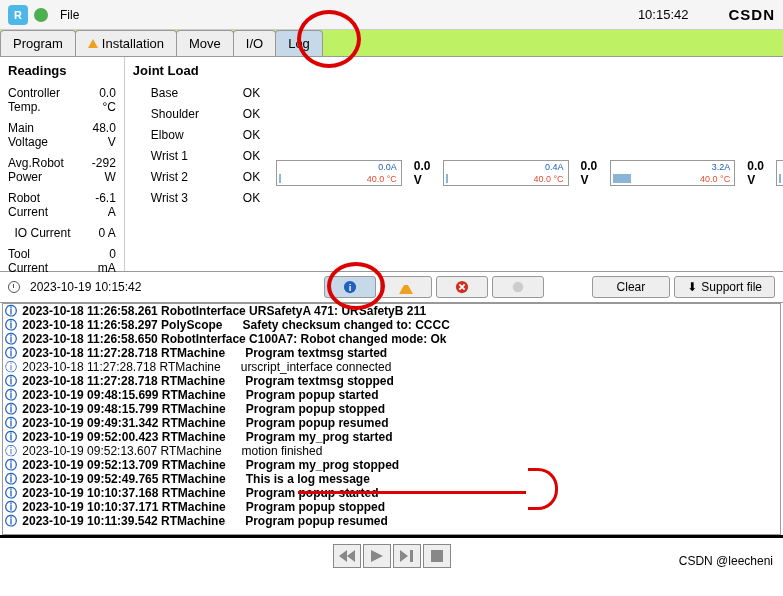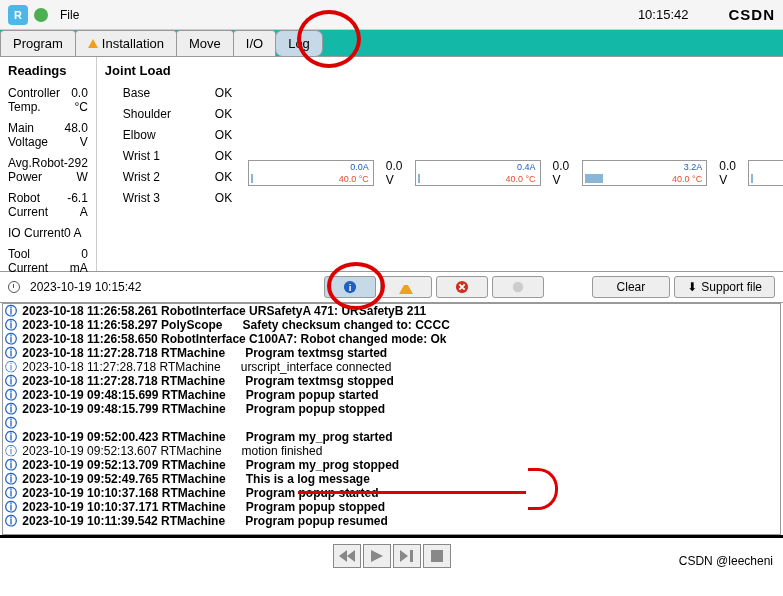--- a/index.html
+++ b/index.html
@@ -3,42 +3,42 @@
 <meta charset="utf-8">
 <style>
 * { box-sizing: border-box; margin: 0; padding: 0; font-family: Arial, sans-serif; }
 body { width: 783px; height: 596px; background: #fff; font-size: 12px; color: #000; position: relative; overflow: hidden; }
 .topbar { height: 30px; background: #f5f5f5; border-bottom: 1px solid #ccc; display: flex; align-items: center; padding: 0 8px; }
 .logo { width: 20px; height: 20px; border-radius: 4px; background: #4db8e8; display: flex; align-items: center; justify-content: center; color: #fff; font-weight: bold; font-size: 11px; margin-right: 6px; }
 .status-dot { width: 14px; height: 14px; border-radius: 50%; background: #4caf50; margin-right: 12px; }
 .topbar-spacer { flex: 1; }
 .topbar-time { margin-right: 40px; font-size: 13px; }
 .topbar-status { font-weight: bold; font-size: 15px; letter-spacing: 1px; }
-.tabs { display: flex; border-bottom: 1px solid #999; background: #14b8a6; }
+.tabs { display: flex; border-bottom: 1px solid #999; background: #bef264; }
 .tab { padding: 5px 12px; border: 1px solid #999; border-bottom: none; background: #eee; margin-right: -1px; cursor: pointer; border-radius: 4px 4px 0 0; font-size: 13px; display: flex; align-items: center; gap: 4px; }
-.tab.active { background: #c5d9e8; border-radius: 7px; }
+.tab.active { background: #c5d9e8; }
 .warn-tri { width: 0; height: 0; border-left: 5px solid transparent; border-right: 5px solid transparent; border-bottom: 9px solid #f0a020; display: inline-block; }
 .content { display: flex; height: 214px; }
 .readings-col { width: 177px; padding: 6px 8px; border-right: 1px solid #ccc; }
 .readings-col h3 { font-size: 13px; font-weight: bold; margin-bottom: 8px; }
-.reading-row { display: flex; justify-content: flex-start; margin: 7px 0; font-size: 12px; }
+.reading-row { display: flex; justify-content: flex-end; margin: 7px 0; font-size: 12px; gap: 28px; }
 .reading-row .val { text-align: right; }
 .reading-row .unit { width: 22px; text-align: right; }
 .joint-col { width: 200px; padding: 6px 8px; }
 .joint-col h3 { font-size: 13px; font-weight: bold; margin-bottom: 8px; }
 .joint-row { display: flex; margin: 7px 0; font-size: 12px; }
 .joint-row .jname { width: 110px; padding-left: 18px; }
 .joint-row .jstatus { }
 .meters-col { flex: 1; padding: 6px 8px; display: flex; flex-direction: row; gap: 3px; padding-top: 24px; }
 .meter-row { display: flex; align-items: center; gap: 12px; }
 .meter-bar { width: 135px; height: 26px; border: 1px solid #999; background: #fff; position: relative; font-size: 9px; }
 .meter-fill { position: absolute; left: 2px; bottom: 2px; height: 9px; background: #8bb5d6; }
 .meter-amp { position: absolute; right: 4px; top: 1px; color: #2060c0; font-size: 9px; }
 .meter-temp { position: absolute; right: 4px; bottom: 1px; color: #e05030; font-size: 9px; }
-.meter-volt { font-size: 12px; }
+.meter-volt { font-size: 12px; font-weight: bold; }
 .logctrl { display: flex; align-items: center; padding: 4px 8px; border-top: 1px solid #999; border-bottom: 1px solid #999; gap: 4px; }
 .logctrl-spacer { flex: 1; }
 .logbtn { padding: 3px 18px; border: 1px solid #999; background: #eee; border-radius: 3px; cursor: pointer; font-size: 12px; display: inline-flex; align-items: center; justify-content: center; min-height: 20px; }
 .logbtn.info { background: #c5d9e8; }
 .logbtn svg, .logbtn .bicon { width: 14px; height: 14px; }
 .logarea { height: 232px; overflow-y: auto; border: 1px solid #999; margin: 0 2px; font-family: 'Courier New', monospace; font-size: 12px; background: #fff; }
 .logline { display: flex; align-items: flex-start; line-height: 14px; white-space: pre; }
 .logicon { width: 16px; display: inline-flex; justify-content: center; color: #2060c0; }
 .logline.bold { font-weight: bold; }
 .bottombar { display: flex; justify-content: center; align-items: center; padding: 6px 0; border-top: 3px solid #000; position: relative; }
@@ -229,21 +229,21 @@
 
 <div class="logarea" id="logarea">
     <div class="logline bold"><span class="logicon">ⓘ</span><span> 2023-10-18 11:26:58.261 RobotInterface URSafetyA 471: URSafetyB 211</span></div>
     <div class="logline bold"><span class="logicon">ⓘ</span><span> 2023-10-18 11:26:58.297 PolyScope      Safety checksum changed to: CCCC</span></div>
     <div class="logline bold"><span class="logicon">ⓘ</span><span> 2023-10-18 11:26:58.650 RobotInterface C100A7: Robot changed mode: Ok</span></div>
     <div class="logline bold"><span class="logicon">ⓘ</span><span> 2023-10-18 11:27:28.718 RTMachine      Program textmsg started</span></div>
     <div class="logline"><span class="logicon">ⓘ</span><span> 2023-10-18 11:27:28.718 RTMachine      urscript_interface connected</span></div>
     <div class="logline bold"><span class="logicon">ⓘ</span><span> 2023-10-18 11:27:28.718 RTMachine      Program textmsg stopped</span></div>
     <div class="logline bold"><span class="logicon">ⓘ</span><span> 2023-10-19 09:48:15.699 RTMachine      Program popup started</span></div>
     <div class="logline bold"><span class="logicon">ⓘ</span><span> 2023-10-19 09:48:15.799 RTMachine      Program popup stopped</span></div>
-    <div class="logline bold"><span class="logicon">ⓘ</span></div>
+    <div class="logline bold"><span class="logicon">ⓘ</span><span> 2023-10-19 09:49:31.342 RTMachine      Program popup resumed</span></div>
     <div class="logline bold"><span class="logicon">ⓘ</span><span> 2023-10-19 09:52:00.423 RTMachine      Program my_prog started</span></div>
     <div class="logline"><span class="logicon">ⓘ</span><span> 2023-10-19 09:52:13.607 RTMachine      motion finished</span></div>
     <div class="logline bold"><span class="logicon">ⓘ</span><span> 2023-10-19 09:52:13.709 RTMachine      Program my_prog stopped</span></div>
     <div class="logline bold"><span class="logicon">ⓘ</span><span> 2023-10-19 09:52:49.765 RTMachine      This is a log message</span></div>
     <div class="logline bold"><span class="logicon">ⓘ</span><span> 2023-10-19 10:10:37.168 RTMachine      Program popup started</span></div>
     <div class="logline bold"><span class="logicon">ⓘ</span><span> 2023-10-19 10:10:37.171 RTMachine      Program popup stopped</span></div>
     <div class="logline bold"><span class="logicon">ⓘ</span><span> 2023-10-19 10:11:39.542 RTMachine      Program popup resumed</span></div>
   </div>
 
 <div class="bottombar">

